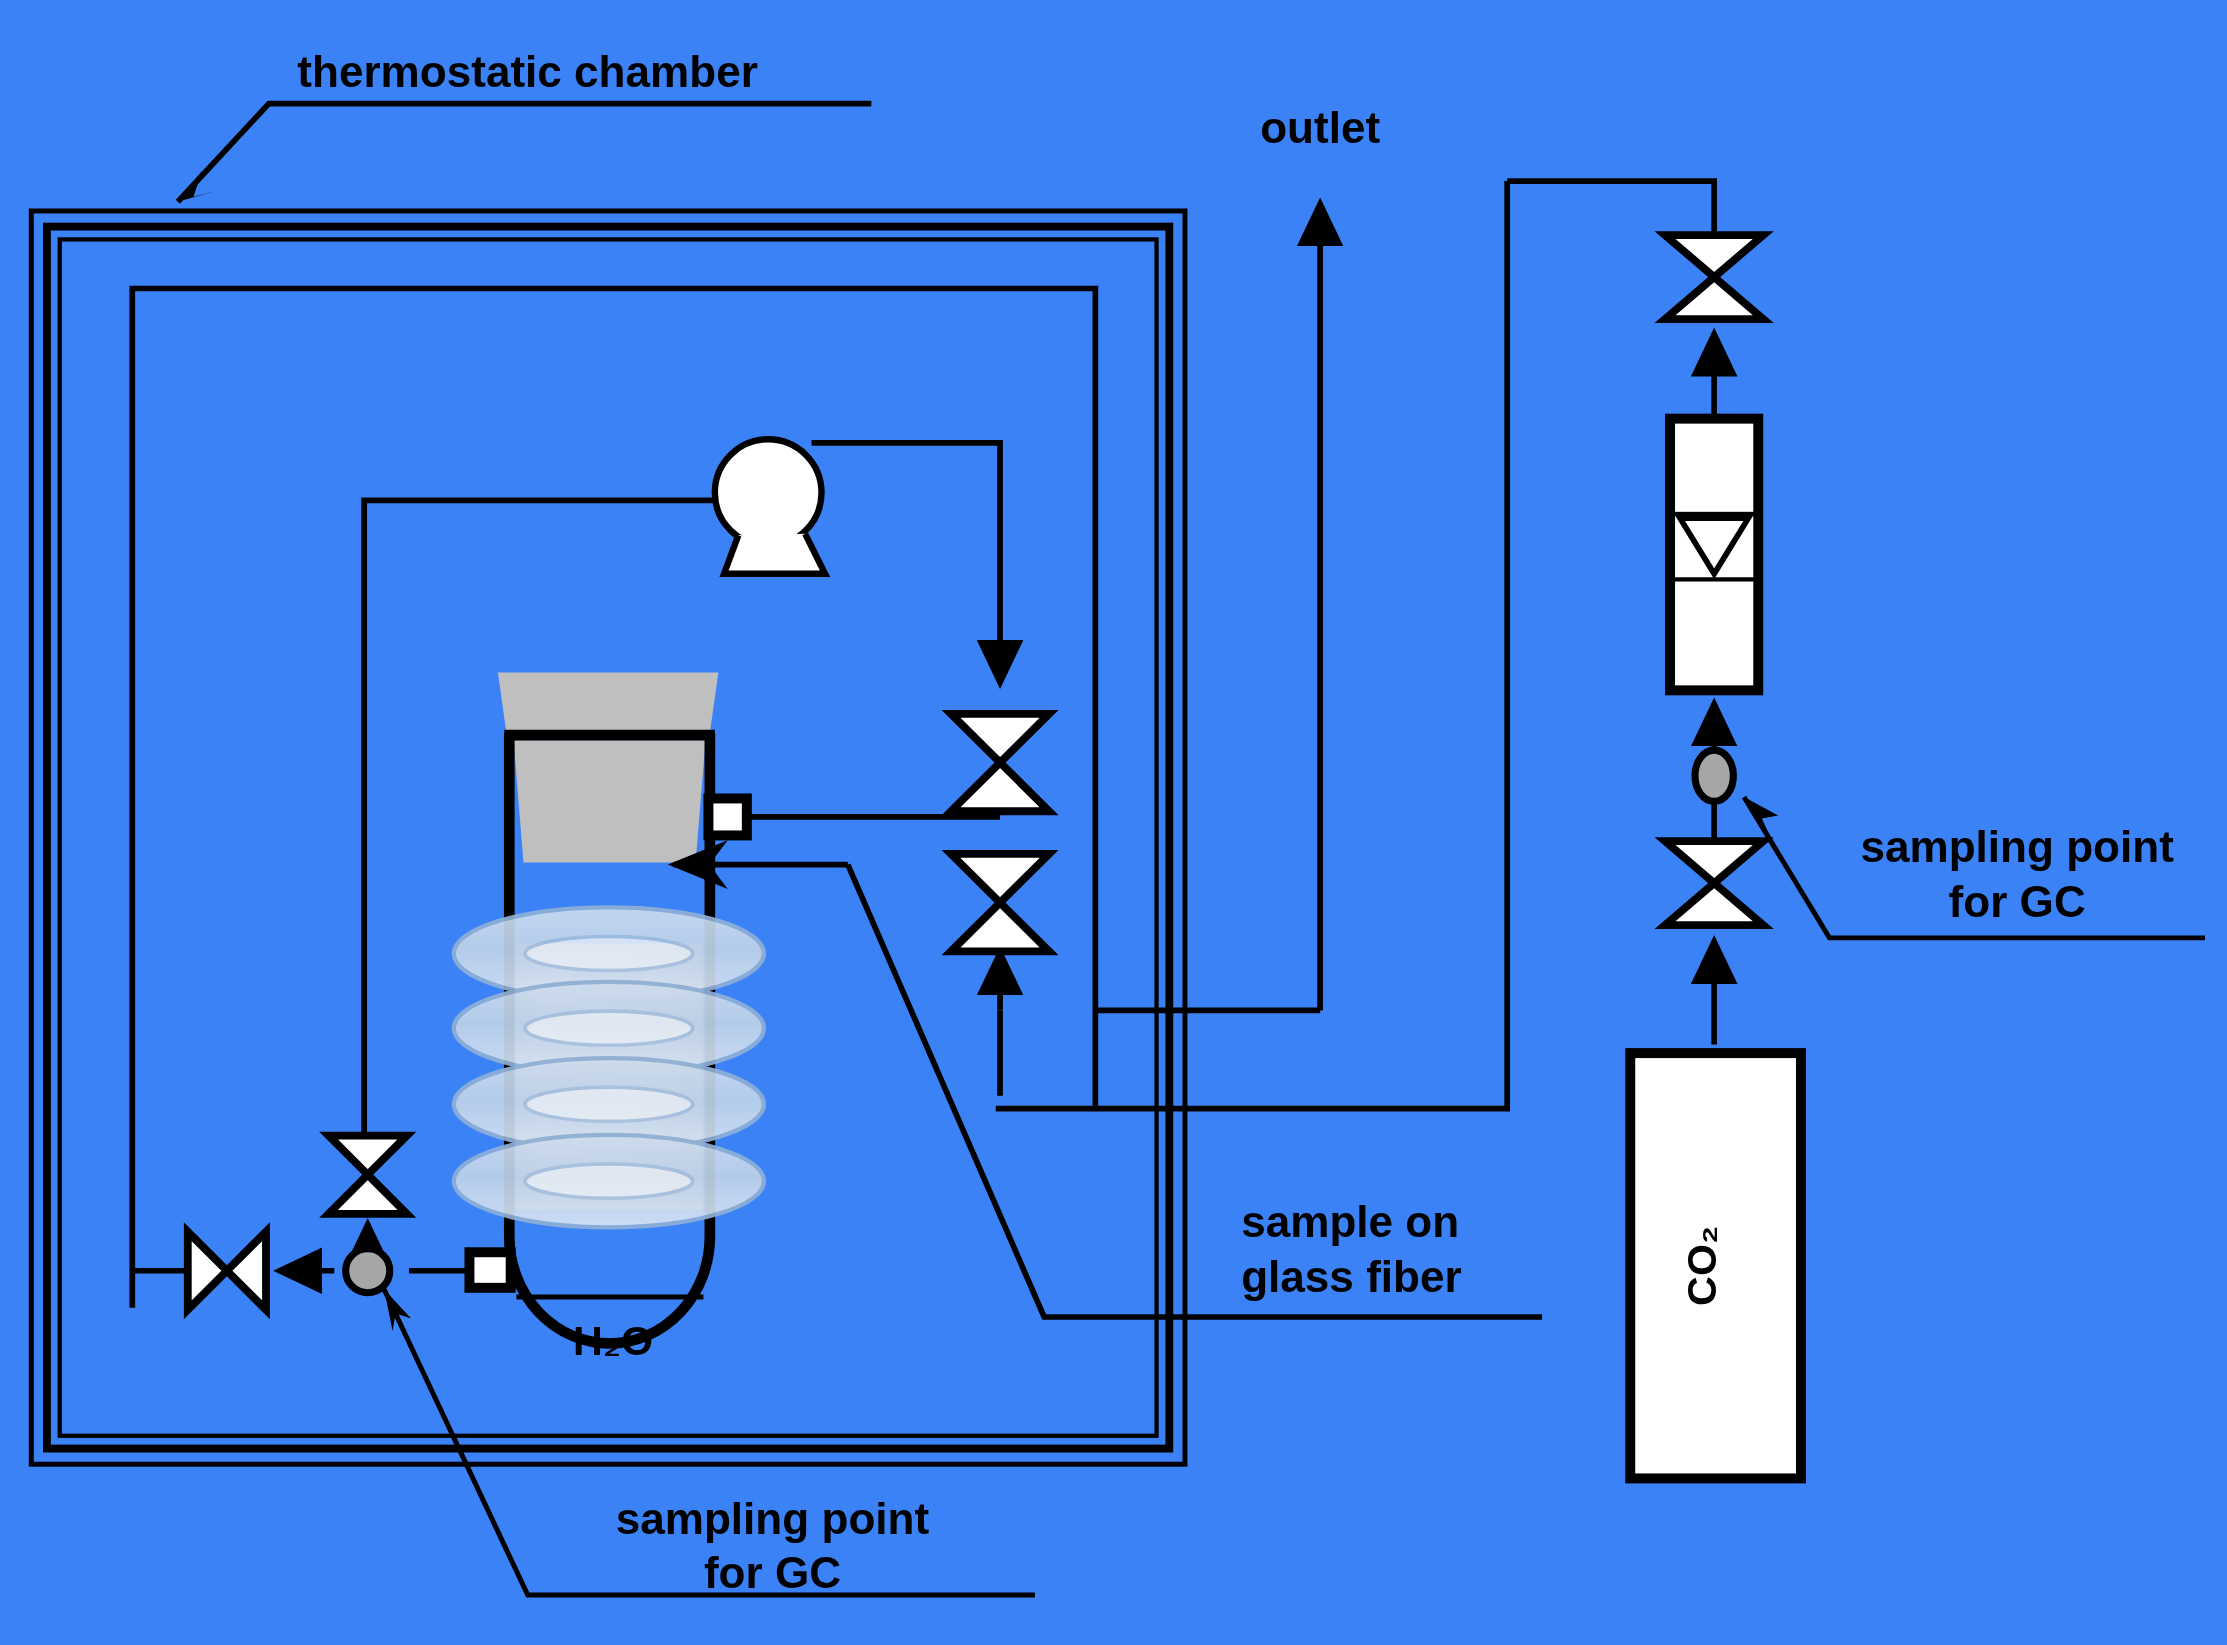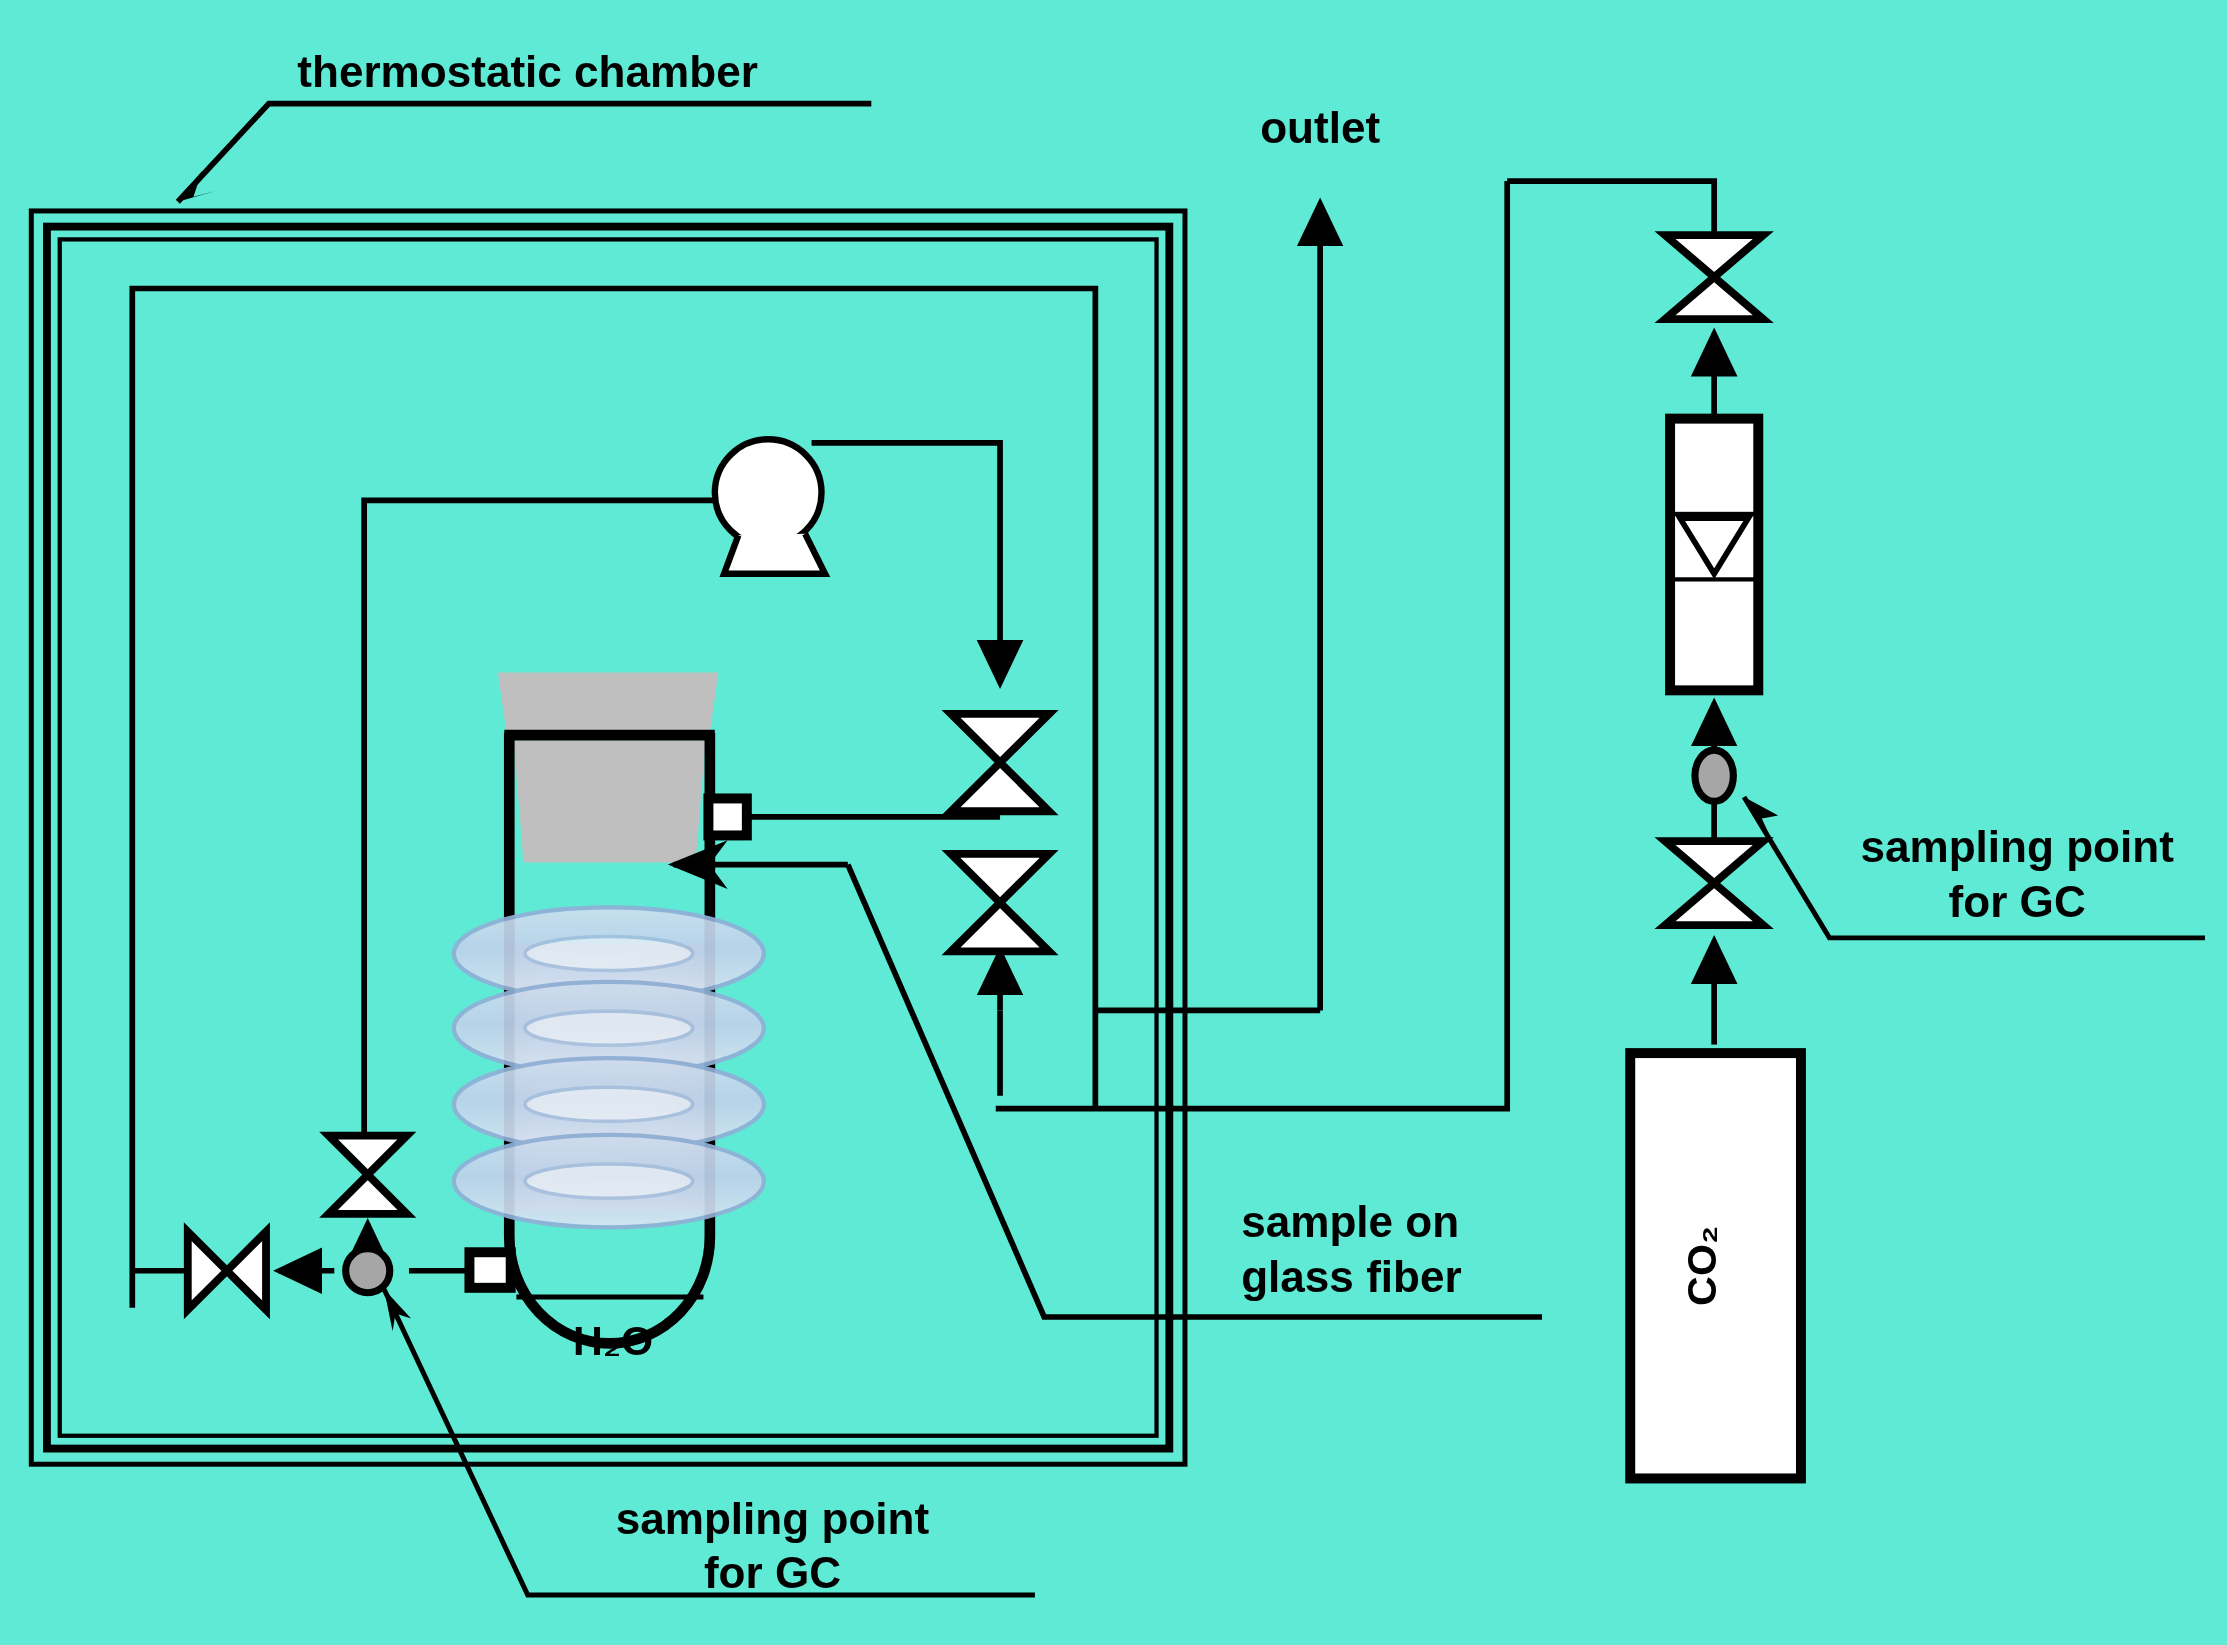--- a/index.html
+++ b/index.html
@@ -1,17 +1,17 @@
 <!DOCTYPE html>
 <html style="font-size:11.4px"><head>
 <meta charset="utf-8">
 <style>
   html,body{margin:0;padding:0;background:#ffffff;}
   body{width:2227px;height:1646px;font-family:"Liberation Sans",sans-serif;}
-  #stage{position:relative;width:2227px;height:1646px;overflow:hidden;background:#5eead4;}
+  #stage{position:relative;width:2227px;height:1646px;overflow:hidden;background:#3b82f6;}
   svg#diagram{position:absolute;left:0;top:0;width:2227px;height:1646px;}
   .lbl{font-family:"Liberation Sans",sans-serif;font-weight:bold;fill:#000;}
   .lbl-xl{font-size:62px;}
   .lbl-lg{font-size:58px;}
 </style>
 </head>
 <body>
 
 <div id="stage">
 <svg id="diagram" viewBox="0 0 3131 2313">

